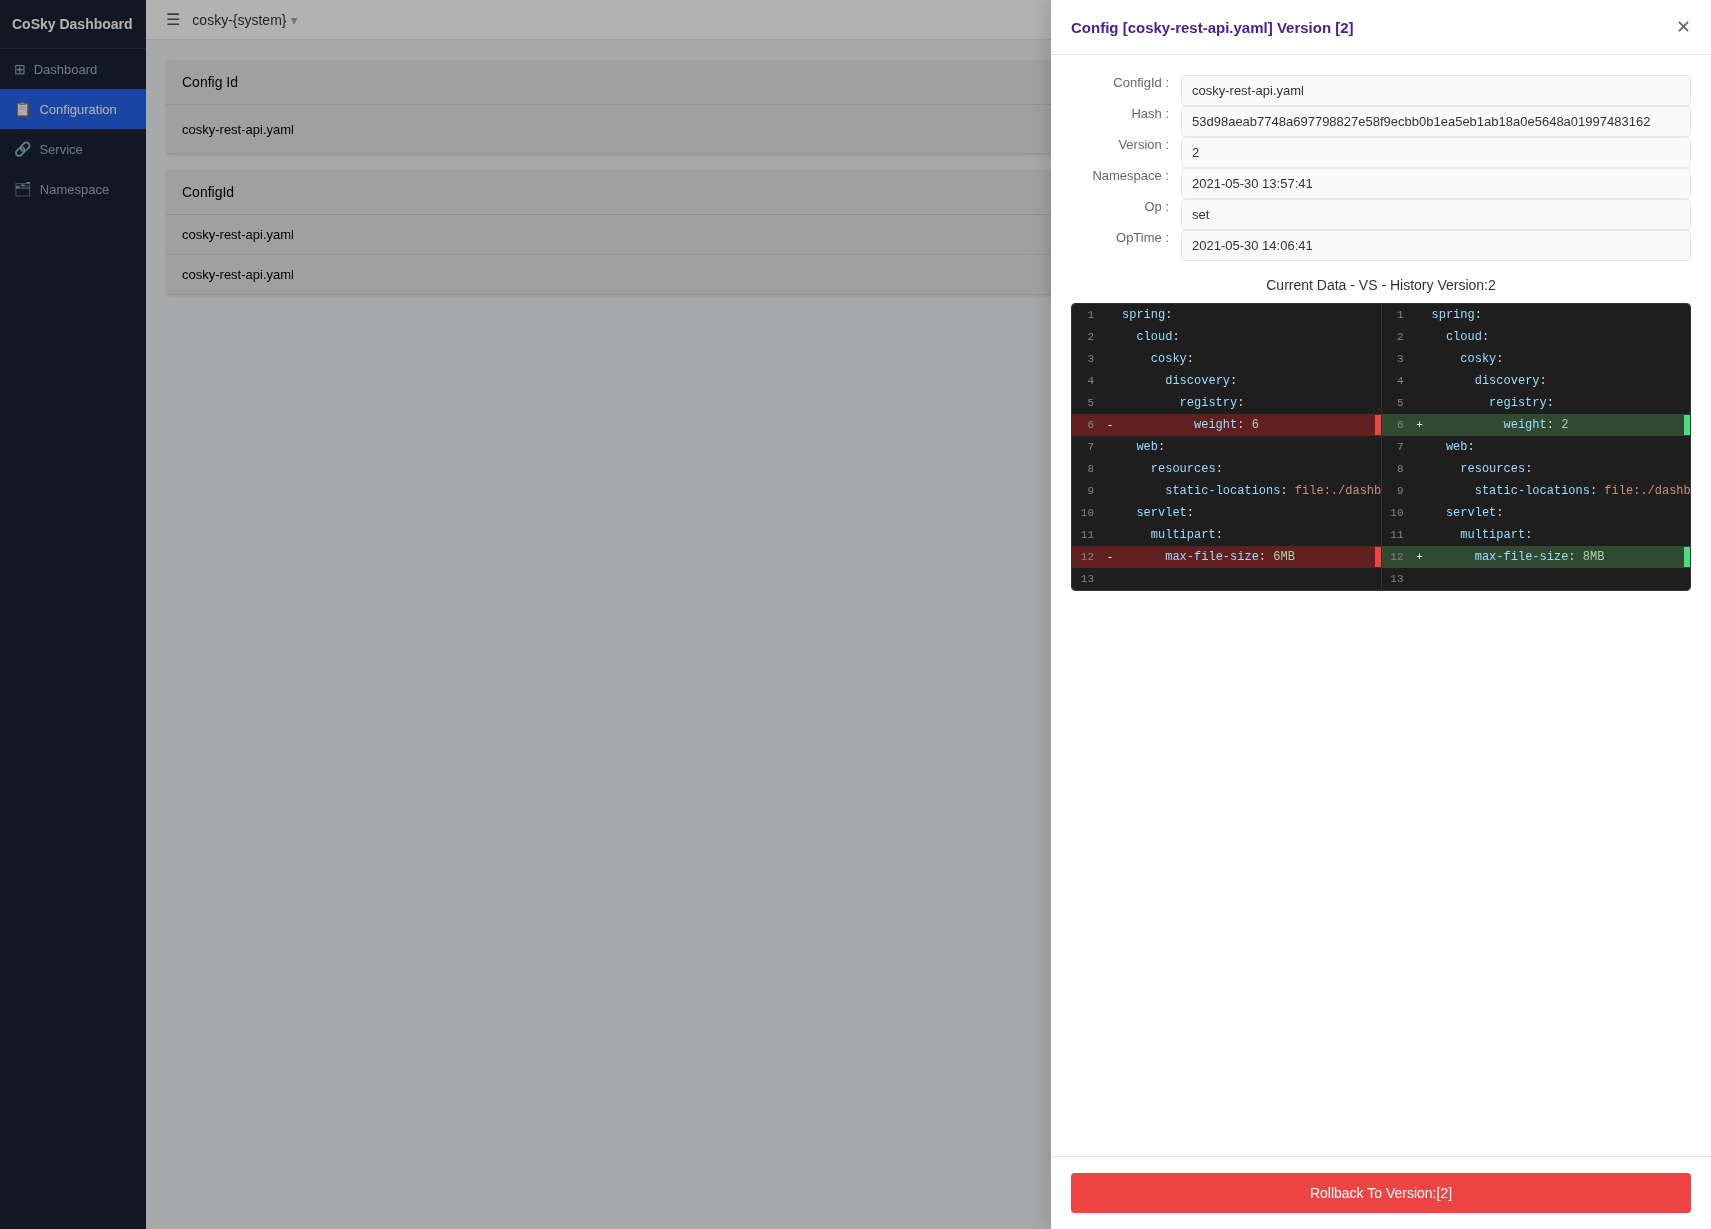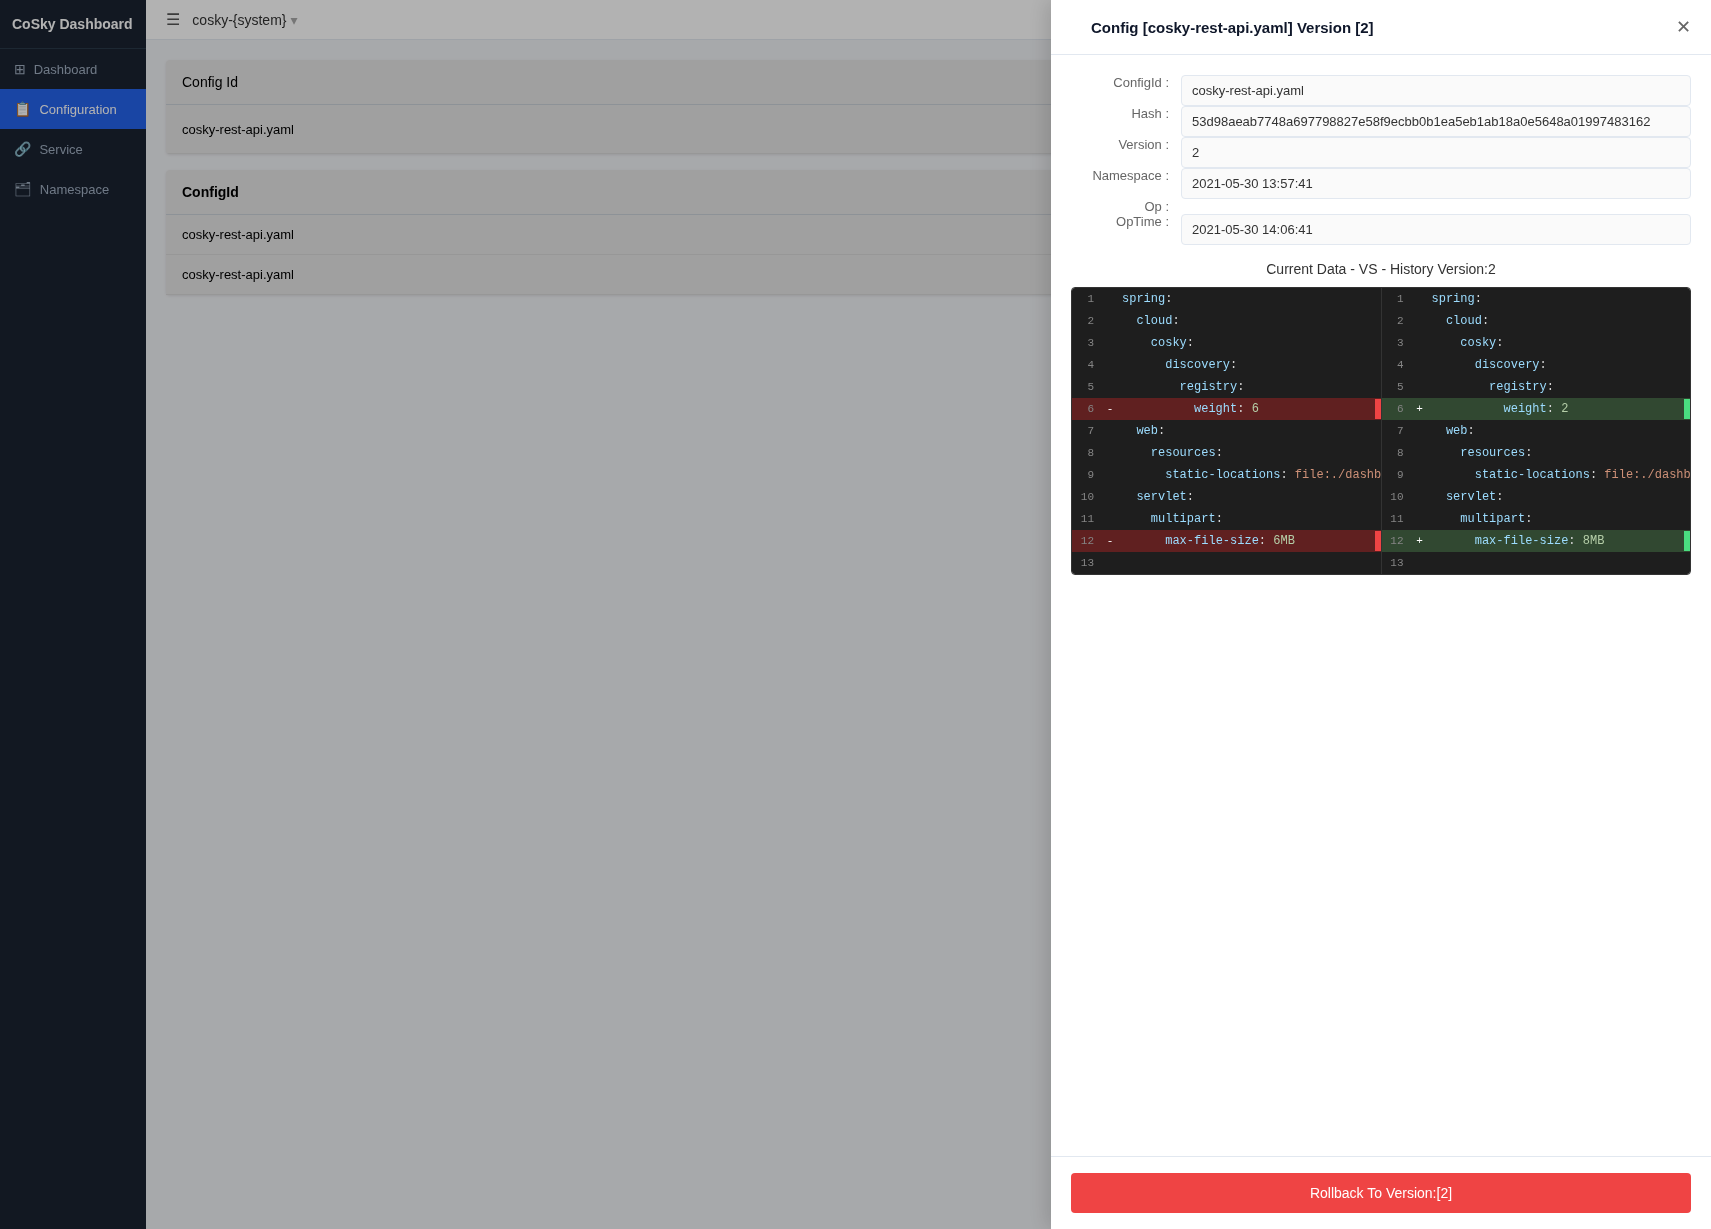--- a/index.html
+++ b/index.html
@@ -92,21 +92,21 @@
     .history-table {
       background: #fff;
       border-radius: 4px;
       margin-top: 16px;
       box-shadow: 0 1px 3px rgba(0,0,0,0.1);
     }
     .history-table-header {
       padding: 14px 16px;
       border-bottom: 1px solid #e2e8f0;
       font-size: 14px;
-      font-weight: 700;
+      font-weight: 400;
     }
     .history-row {
       display: flex;
       align-items: center;
       padding: 12px 16px;
       border-bottom: 1px solid #f0f0f0;
       font-size: 13px;
     }
     .history-row .row-name { flex: 1; }
 
@@ -132,21 +132,21 @@
       flex-direction: column;
     }
     .modal-header {
       display: flex;
       align-items: center;
       justify-content: space-between;
       padding: 16px 20px;
       border-bottom: 1px solid #e2e8f0;
       flex-shrink: 0;
     }
-    .modal-title { font-size: 15px; font-weight: 600; color: #0f172a; margin-left: 20px; }
+    .modal-title { font-size: 15px; font-weight: 600; color: #4c1d95; }
     .modal-close { cursor: pointer; font-size: 18px; color: #666; background: none; border: none; }
     .modal-body { padding: 20px; flex: 1; overflow-y: auto; }
     .form-field {
       display: flex;
       align-items: flex-start;
     }
     .form-label {
       width: 110px;
       font-size: 13px;
       color: #666;
@@ -336,20 +336,21 @@
         <input class="form-input" readonly="" value="2" style="">
       </div>
 
       <div class="form-field">
         <span class="form-label">Namespace :</span>
         <input class="form-input" readonly="" value="2021-05-30 13:57:41" style="">
       </div>
 
       <div class="form-field">
         <span class="form-label">Op :</span>
+        <input class="form-input" readonly="" value="set" style="">
       </div>
 
       <div class="form-field">
         <span class="form-label">OpTime :</span>
         <input class="form-input" readonly="" value="2021-05-30 14:06:41" style="">
       </div>
 
       <div class="diff-title">Current Data - VS - History Version:2</div>
 
       <div class="diff-container">

